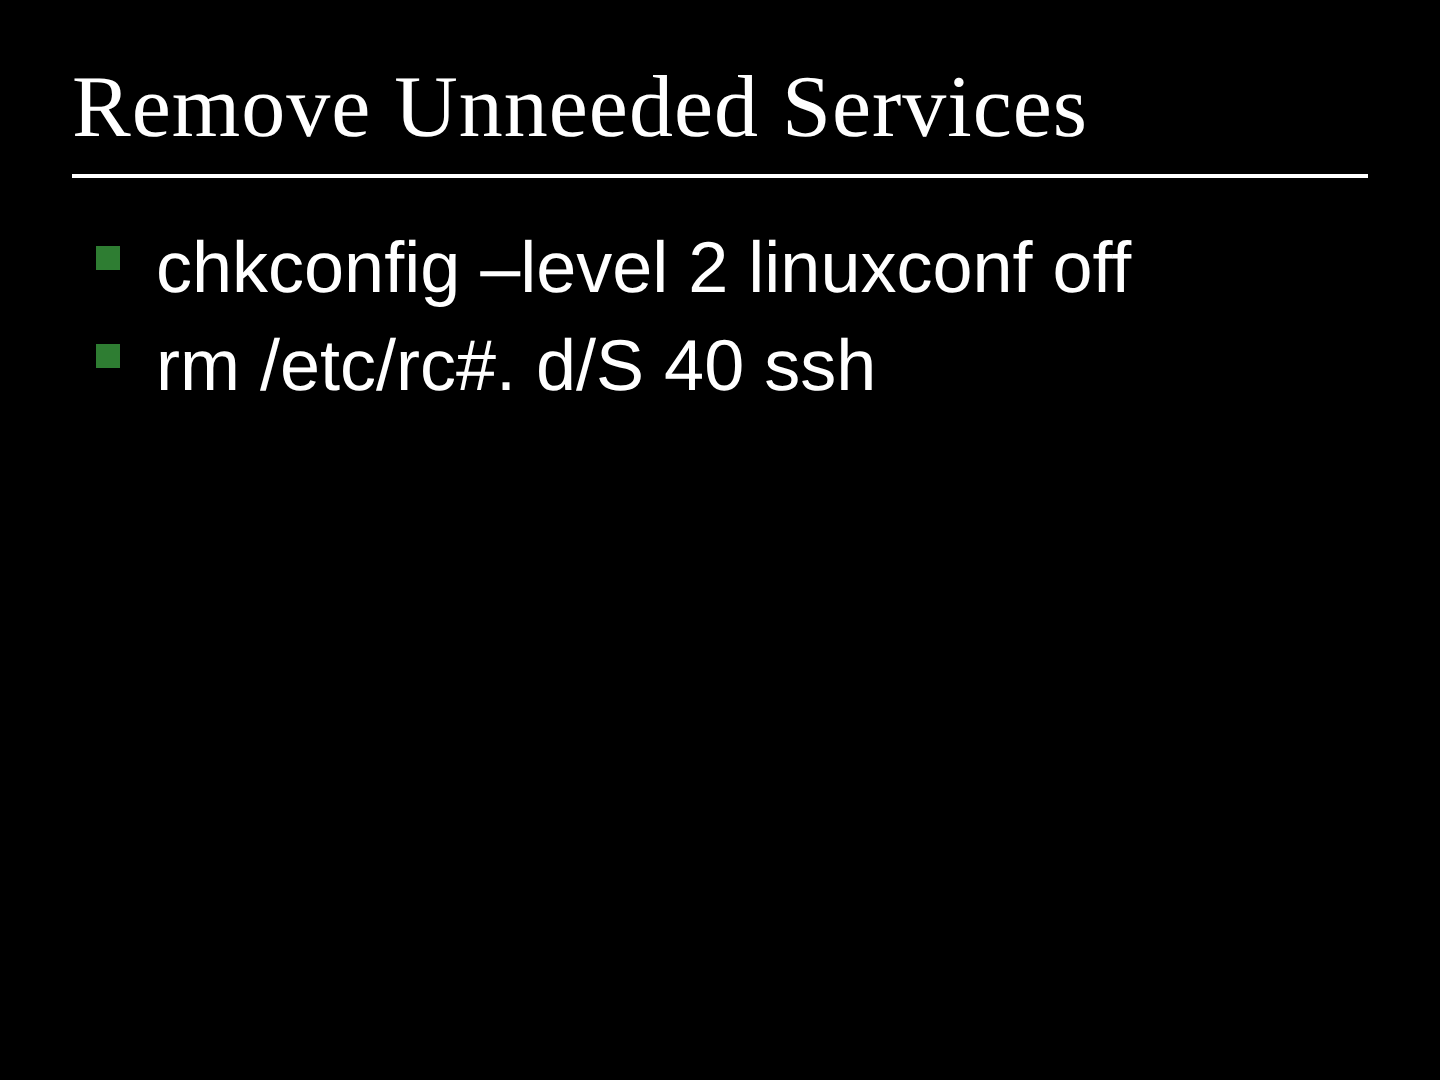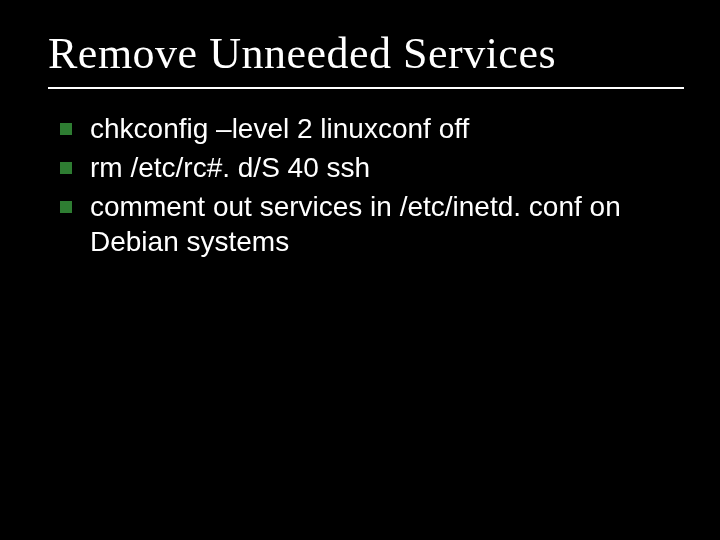--- a/index.html
+++ b/index.html
@@ -9,21 +9,21 @@
     height: 540px;
     background: #000;
     overflow: hidden;
   }
   .slide {
     width: 720px;
     height: 432px;
     background: #000;
     position: relative;
     box-sizing: border-box;
-    padding: 28px 36px 36px 48px;
+    padding: 28px 36px 36px 36px;
     color: #fff;
   }
   .title {
     font-family: "Times New Roman", Times, serif;
     font-size: 44px;
     font-weight: 400;
     color: #fff;
     margin: 0 0 8px 0;
     letter-spacing: 0.5px;
   }
@@ -31,21 +31,21 @@
     border: none;
     border-top: 2px solid #fff;
     margin: 0 0 22px 0;
     width: 100%;
   }
   .bullets {
     list-style: none;
     padding: 0 0 0 8px;
     margin: 0;
     font-family: Arial, Helvetica, sans-serif;
-    font-size: 28px;
+    font-size: 36px;
     line-height: 1.25;
     color: #fff;
   }
   .bullets li {
     position: relative;
     padding-left: 34px;
     margin-bottom: 4px;
   }
   .bullet-icon {
     position: absolute;
@@ -65,18 +65,14 @@
   <hr class="rule">
   <ul class="bullets">
     <li>
       <span class="bullet-icon"></span>
       <span>chkconfig –level 2 linuxconf off</span>
     </li>
     <li>
       <span class="bullet-icon"></span>
       <span>rm /etc/rc#. d/S 40 ssh</span>
     </li>
-    <li>
-      <span class="bullet-icon"></span>
-      <span>comment out services in /etc/inetd. conf on Debian systems</span>
-    </li>
   </ul>
 </div>
 
 </body></html>

